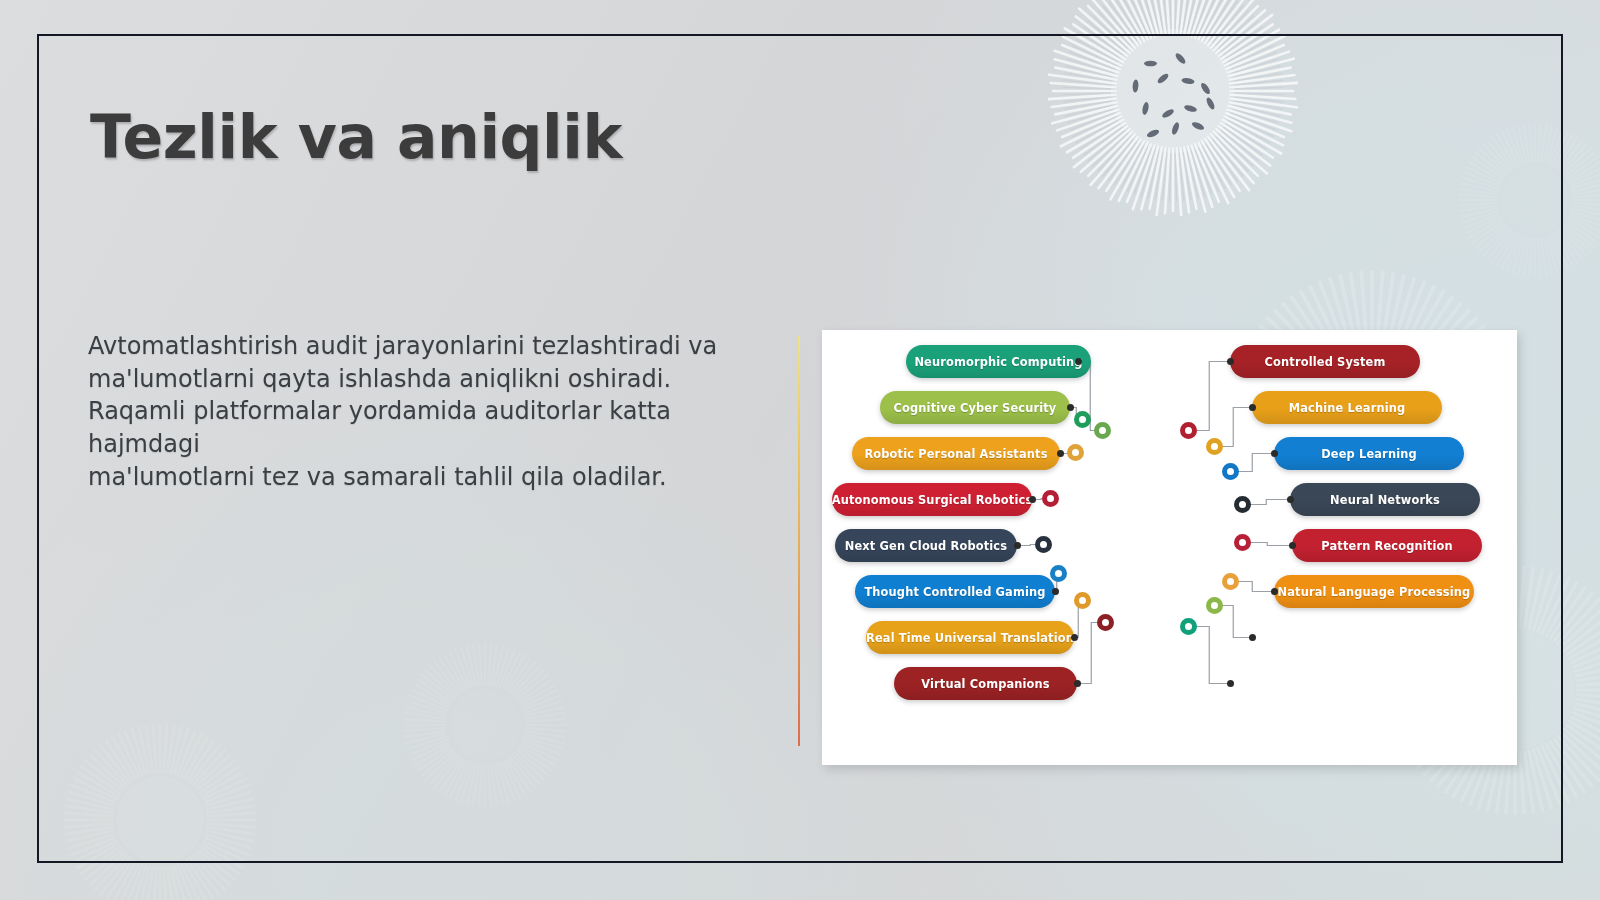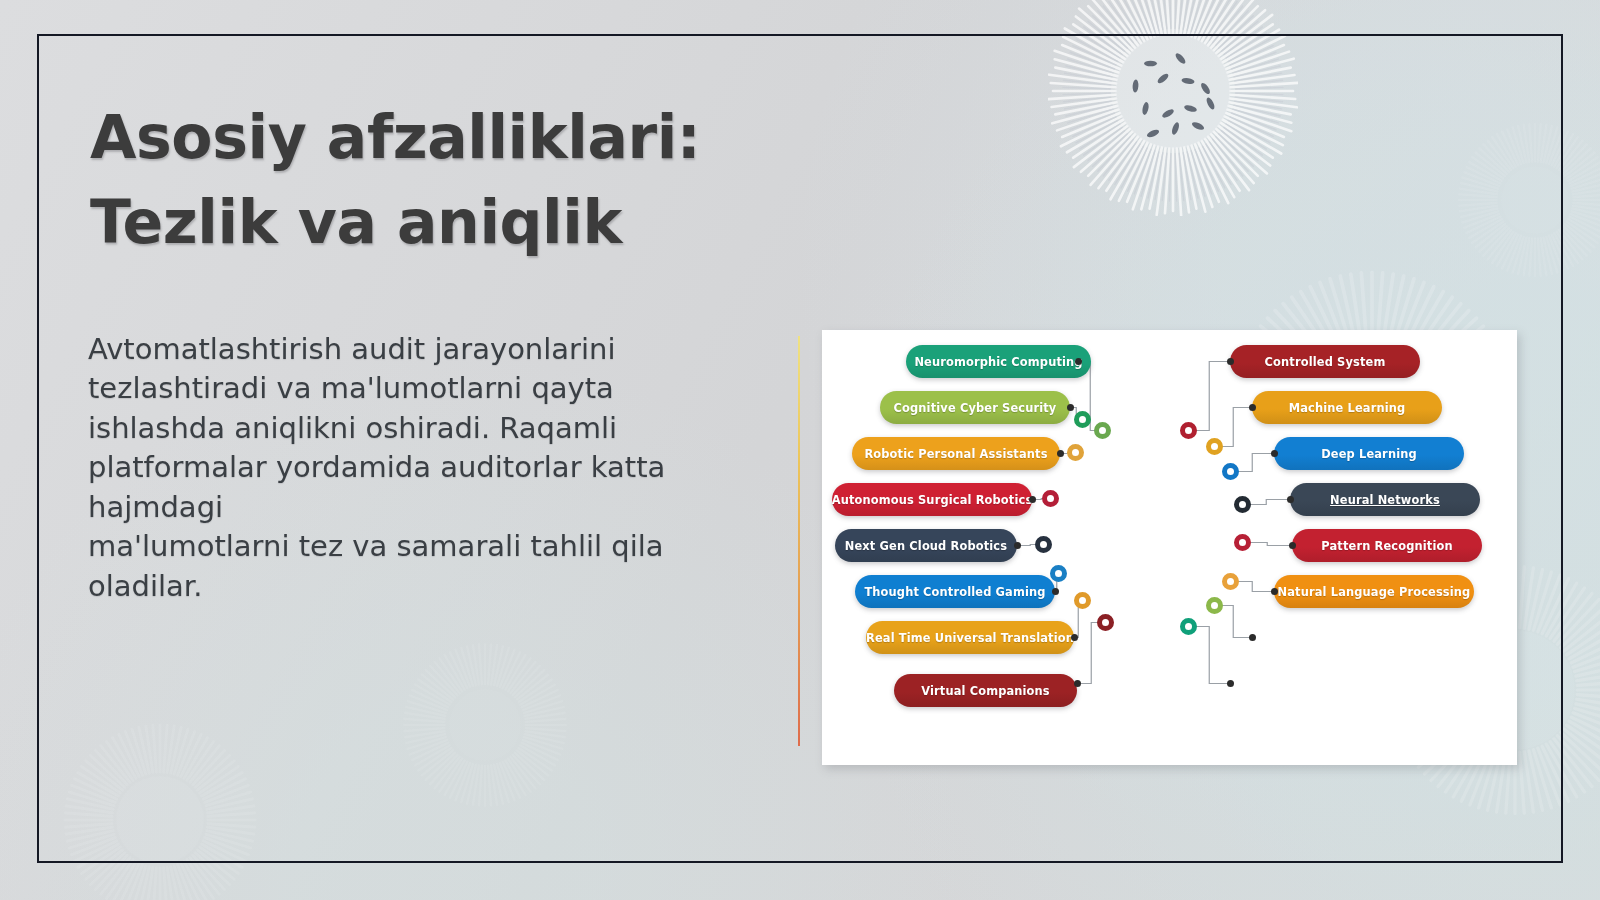--- a/index.html
+++ b/index.html
@@ -44,21 +44,21 @@
     font-size:60px;line-height:1.42;
     font-weight:bold;color:#3c3c3c;
     letter-spacing:-.4px;
     text-shadow:1px 2px 2px rgba(120,120,125,.45);
   }
   .title .l2{display:block;}
 
   
   .body-text{
     position:absolute;left:88px;top:330px;width:640px;
-    font-size:29px;line-height:1.36;color:#3a3f44;
+    font-size:24px;line-height:1.36;color:#3a3f44;
     font-family:"DejaVu Sans", sans-serif;
     text-shadow:0 1px 1px rgba(150,150,155,.35);
   }
   .body-text p{margin:0;}
 
   
   .divider{
     position:absolute;left:798px;top:336px;width:2px;height:410px;
     background:linear-gradient(180deg,#f2e37a 0%,#efc44d 30%,#e79a45 62%,#e0603c 100%);
     opacity:.9;
@@ -783,21 +783,20 @@
           <line x1="147.86578226469663" y1="96.41295550785165" x2="194.7343607322121" y2="92.90064110928972"></line>
         </g>
       <circle cx="100" cy="100" r="42" fill="#e9eef1" opacity=".4"></circle>
     </svg>
   </div>
 </div>
 
 <div class="frame"></div>
 
 <div class="title">
-  <span class="l1">Asosiy afzalliklari:</span>
   <span class="l2">Tezlik va aniqlik</span>
 </div>
 
 <div class="body-text">
   <p>Avtomatlashtirish audit jarayonlarini tezlashtiradi va ma'lumotlarni qayta ishlashda aniqlikni oshiradi. Raqamli platformalar yordamida auditorlar katta hajmdagi</p>
   <p>ma'lumotlarni tez va samarali tahlil qila oladilar.</p>
 </div>
 
 <div class="divider"></div>
 
@@ -849,41 +848,41 @@
       <div class="pill left" style="left: 33px; top: 245px; width: 200px; background: linear-gradient(rgb(15, 127, 209) 0%, rgb(15, 127, 209) 55%, rgba(0, 0, 0, 0.1) 100%), rgb(15, 127, 209);">
         <span>Thought Controlled Gaming</span>
       </div>
       <div class="node" style="left: 228px; top: 235px; border-color: rgb(26, 127, 196);"></div>
       <div class="tip" style="left: 229.5px; top: 258px;"></div>
       <div class="pill left" style="left: 44px; top: 291px; width: 208px; background: linear-gradient(rgb(232, 162, 26) 0%, rgb(232, 162, 26) 55%, rgba(0, 0, 0, 0.1) 100%), rgb(232, 162, 26);">
         <span>Real Time Universal Translation</span>
       </div>
       <div class="node" style="left: 252px; top: 262px; border-color: rgb(224, 154, 42);"></div>
       <div class="tip" style="left: 248.5px; top: 304px;"></div>
-      <div class="pill left" style="left: 72px; top: 344px; width: 183px; background: linear-gradient(rgb(156, 34, 36) 0%, rgb(156, 34, 36) 55%, rgba(0, 0, 0, 0.1) 100%), rgb(156, 34, 36); text-align: right;">
+      <div class="pill left" style="left: 72px; top: 337px; width: 183px; background: linear-gradient(rgb(156, 34, 36) 0%, rgb(156, 34, 36) 55%, rgba(0, 0, 0, 0.1) 100%), rgb(156, 34, 36); text-align: right;">
         <span>Virtual Companions</span>
       </div>
       <div class="node" style="left: 275px; top: 284px; border-color: rgb(139, 32, 37);"></div>
       <div class="tip" style="left: 251.5px; top: 350px;"></div>
       <div class="pill right" style="left: 408px; top: 15px; width: 190px; background: linear-gradient(rgb(166, 34, 38) 0%, rgb(166, 34, 38) 55%, rgba(0, 0, 0, 0.1) 100%), rgb(166, 34, 38);">
         <span>Controlled System</span>
       </div>
       <div class="node" style="left: 358px; top: 92px; border-color: rgb(176, 32, 48);"></div>
       <div class="tip" style="left: 404.5px; top: 28px;"></div>
       <div class="pill right" style="left: 430px; top: 61px; width: 190px; background: linear-gradient(rgb(232, 160, 25) 0%, rgb(232, 160, 25) 55%, rgba(0, 0, 0, 0.1) 100%), rgb(232, 160, 25);">
         <span>Machine Learning</span>
       </div>
       <div class="node" style="left: 384px; top: 108px; border-color: rgb(224, 162, 33);"></div>
       <div class="tip" style="left: 426.5px; top: 74px;"></div>
       <div class="pill right" style="left: 452px; top: 107px; width: 190px; background: linear-gradient(rgb(18, 127, 210) 0%, rgb(18, 127, 210) 55%, rgba(0, 0, 0, 0.1) 100%), rgb(18, 127, 210);">
         <span>Deep Learning</span>
       </div>
       <div class="node" style="left: 400px; top: 133px; border-color: rgb(18, 119, 198);"></div>
       <div class="tip" style="left: 448.5px; top: 120px;"></div>
-      <div class="pill right" style="left: 468px; top: 153px; width: 190px; background: linear-gradient(rgb(58, 71, 86) 0%, rgb(58, 71, 86) 55%, rgba(0, 0, 0, 0.1) 100%), rgb(58, 71, 86); text-decoration: underline;">
+      <div class="pill right" style="left: 468px; top: 153px; width: 190px; background: linear-gradient(rgb(58, 71, 86) 0%, rgb(58, 71, 86) 55%, rgba(0, 0, 0, 0.1) 100%), rgb(58, 71, 86);">
         <span>Neural Networks</span>
       </div>
       <div class="node" style="left: 412px; top: 166px; border-color: rgb(35, 43, 51);"></div>
       <div class="tip" style="left: 464.5px; top: 166px;"></div>
       <div class="pill right" style="left: 470px; top: 199px; width: 190px; background: linear-gradient(rgb(195, 33, 48) 0%, rgb(195, 33, 48) 55%, rgba(0, 0, 0, 0.1) 100%), rgb(195, 33, 48);">
         <span>Pattern Recognition</span>
       </div>
       <div class="node" style="left: 412px; top: 204px; border-color: rgb(183, 32, 54);"></div>
       <div class="tip" style="left: 466.5px; top: 212px;"></div>
       <div class="pill right" style="left: 452px; top: 245px; width: 200px; background: linear-gradient(rgb(240, 144, 18) 0%, rgb(240, 144, 18) 55%, rgba(0, 0, 0, 0.1) 100%), rgb(240, 144, 18);">

